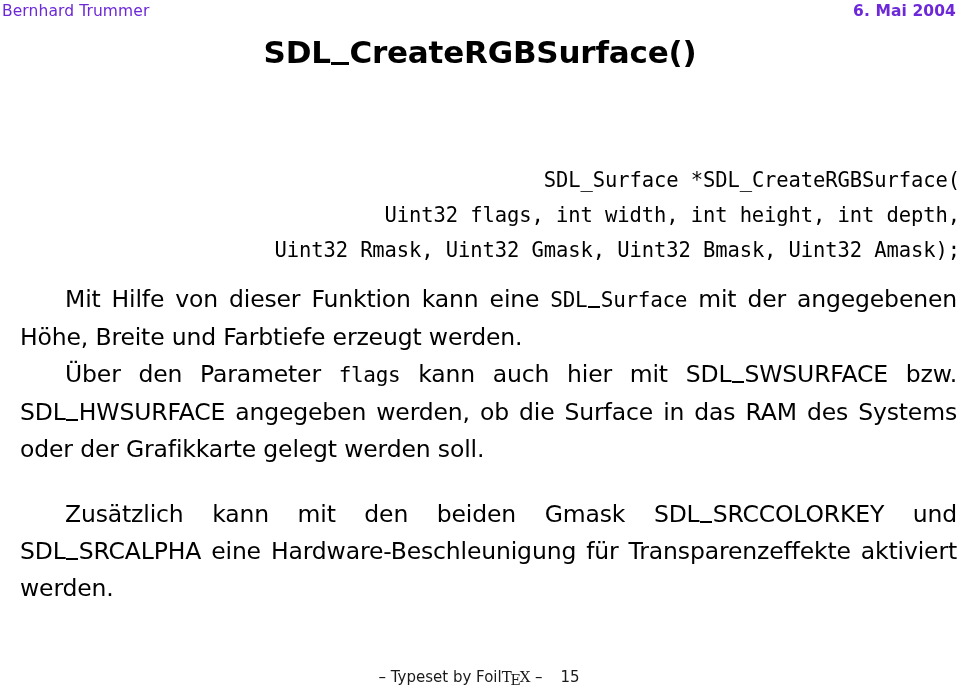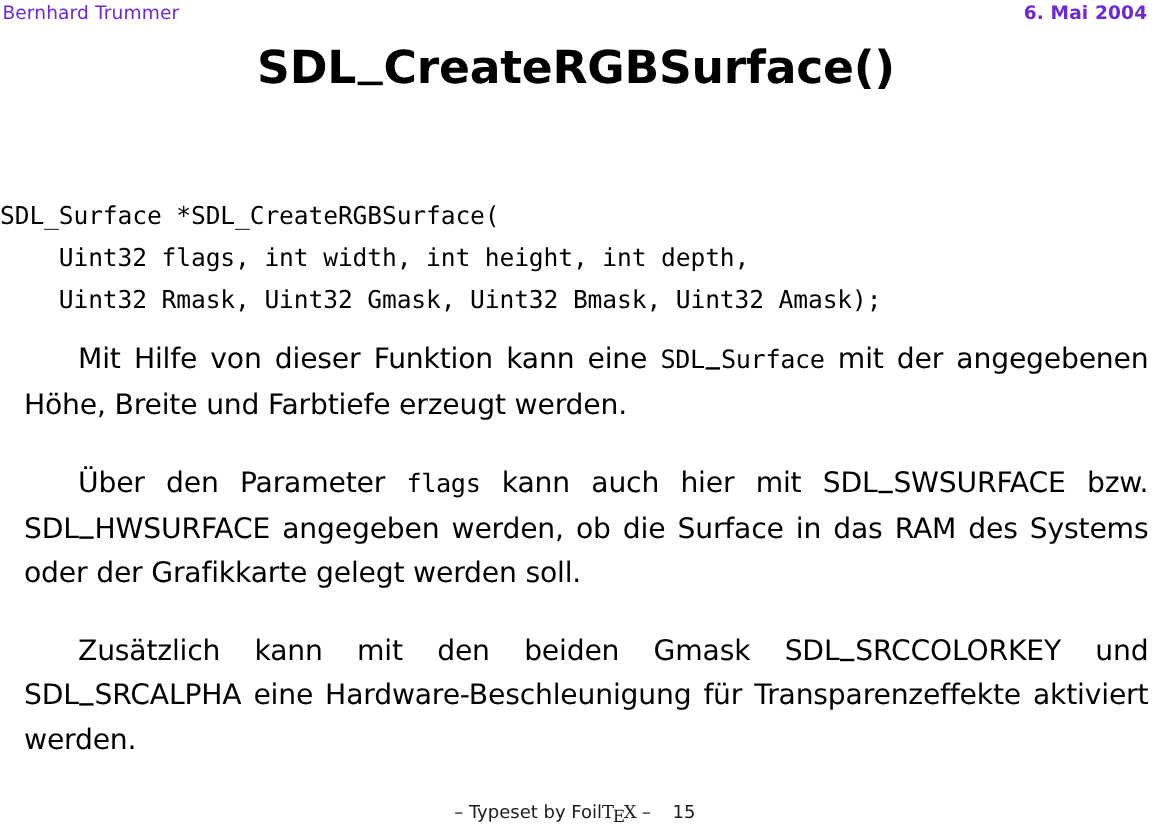--- a/index.html
+++ b/index.html
@@ -46,21 +46,21 @@
 
   
   .title {
     position: absolute;
     top: 34px;
     left: 0;
     width: 960px;
     text-align: center;
     font-family: "DejaVu Sans", sans-serif;
     font-weight: bold;
-    font-size: 38px;
+    font-size: 31px;
     letter-spacing: -0.2px;
     color: #000;
     white-space: nowrap;
   }
   .lowbar {
     display: inline-block;
     position: relative;
     top: 2px;
     width: 0.56em;
     height: 0.085em;
@@ -74,20 +74,21 @@
     position: absolute;
     top: 163px;
     left: 0;
     width: 960px;
     font-family: "DejaVu Sans Mono", monospace;
     font-size: 20.5px;
     line-height: 35px;
     white-space: pre;
     color: #000;
     letter-spacing: -0.1px;
+    text-align: right;
   }
 
   
   .body {
     position: absolute;
     top: 281px;
     left: 0;
     width: 957px;
   }
   p.para {
@@ -100,21 +101,21 @@
     color: #000;
     letter-spacing: -0.15px;
     -webkit-hyphens: manual;
     hyphens: manual;
   }
   p.para.indent {
     text-indent: 45px;
     padding-left: 20px;
   }
   p.p1 { margin-top: 0; }
-  p.p2 { margin-top: 28px; }
+  p.p2 { }
   p.p3 { margin-top: 28px; }
 
   p.para .mono {
     font-family: "DejaVu Sans Mono", monospace;
     font-size: 21px;
     letter-spacing: -0.3px;
   }
   .mono .lowbar {
     width: 0.6em;
     height: 0.08em;

